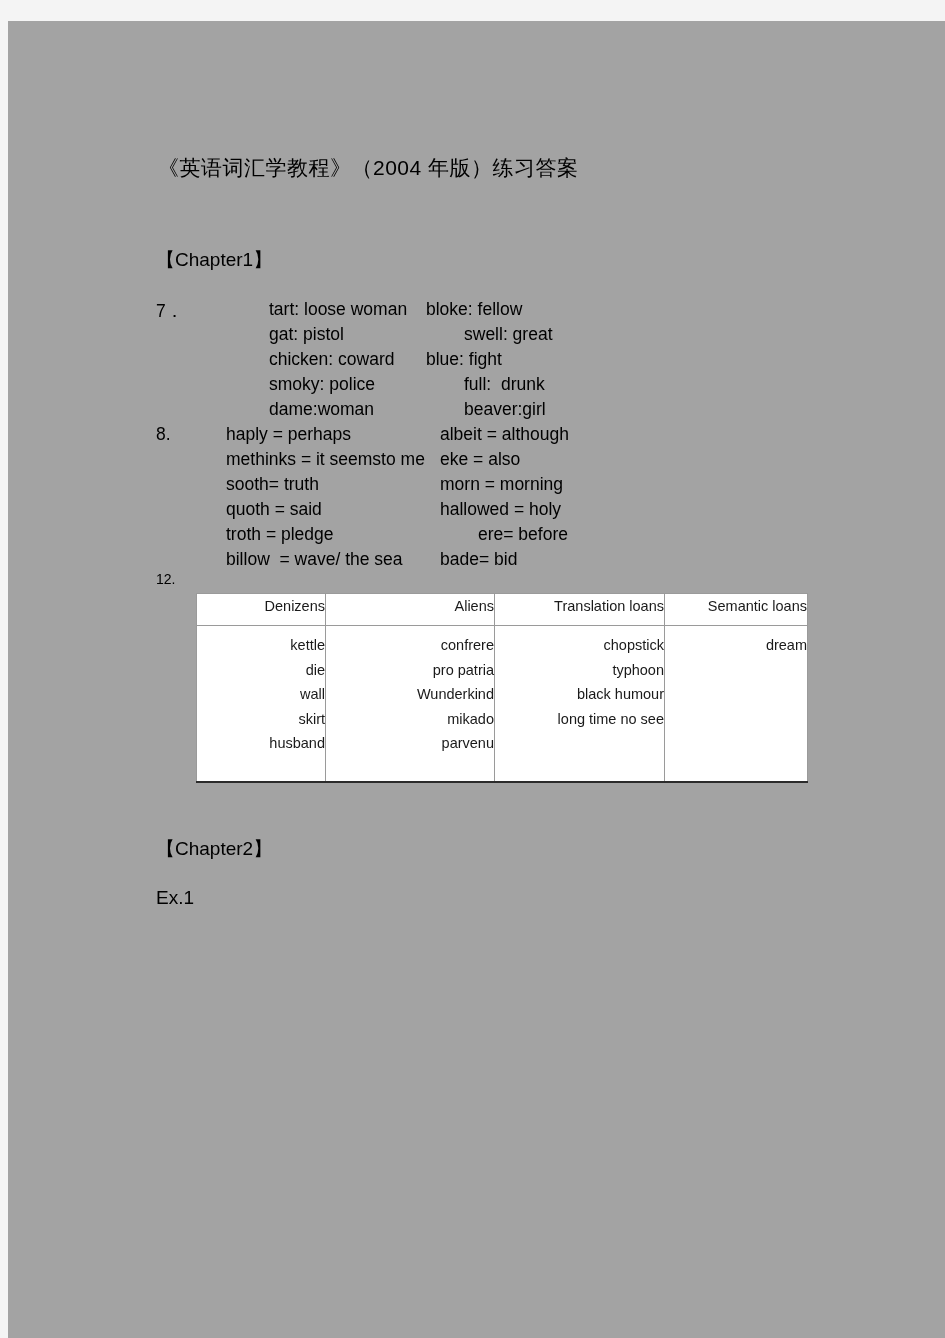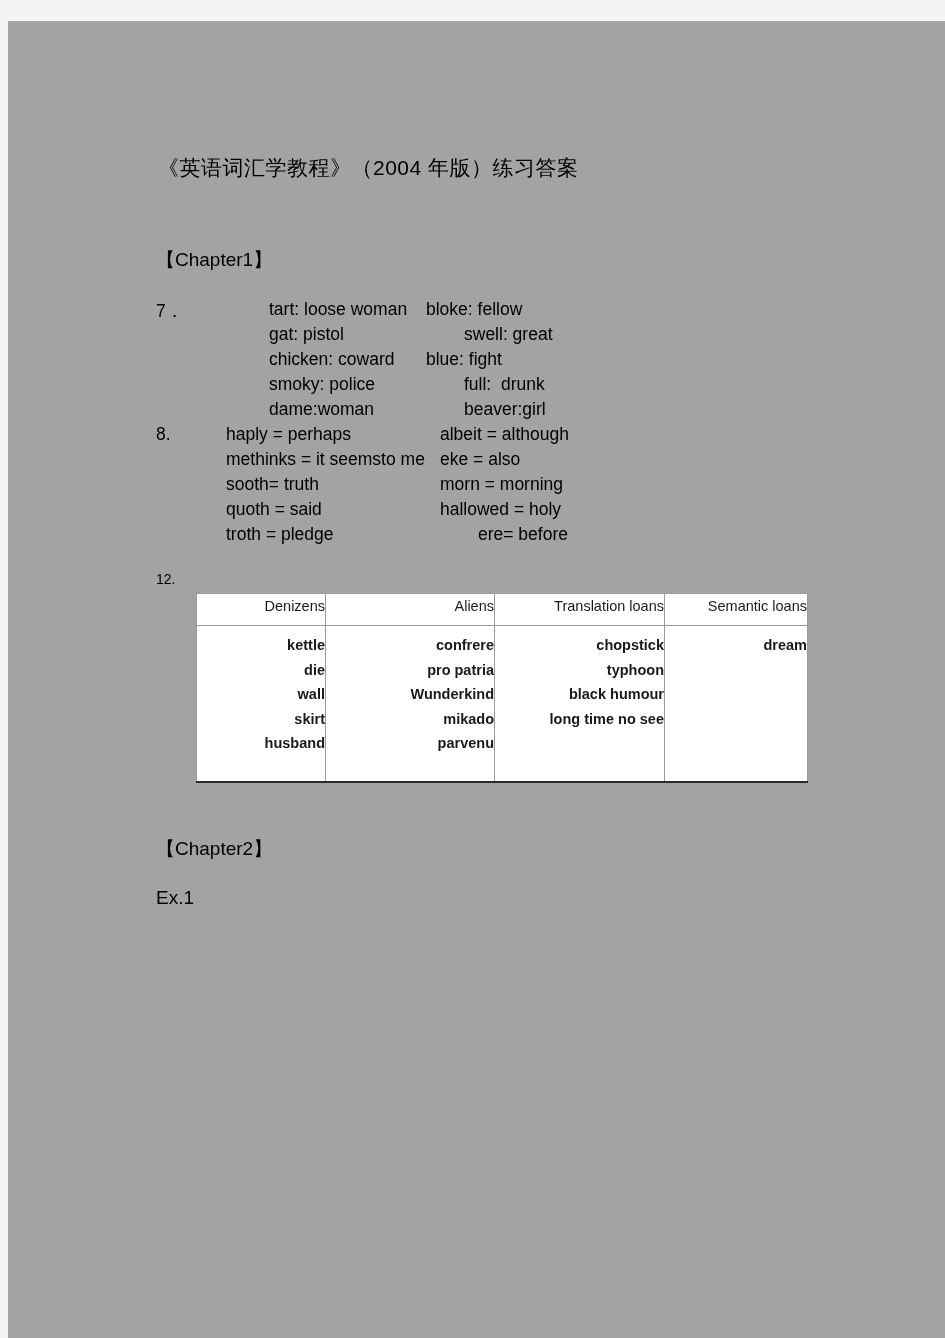--- a/index.html
+++ b/index.html
@@ -134,21 +134,20 @@
     padding: 4px 0 0 9px;
   }
   table.loans tbody td {
     padding: 7px 0 0 9px;
     height: 148px;
   }
   table.loans tbody td .cell-item {
     display: block;
     line-height: 24.6px;
     white-space: pre;
-    font-weight: bold;
   }
   
   table.loans { border-bottom: 2px solid #2b2b2b; }
   col.c1 { width: 129px; }
   col.c2 { width: 169px; }
   col.c3 { width: 170px; }
   col.c4 { width: 143px; }
 </style>
 </head>
 <body>
@@ -201,20 +200,24 @@
             <span class="col-left">sooth= truth</span>
             <span class="col-right">morn = morning</span>
           </div>
           <div class="ex-row">
             <span class="col-left">quoth = said</span>
             <span class="col-right">hallowed = holy</span>
           </div>
           <div class="ex-row">
             <span class="col-left">troth = pledge</span>
             <span class="col-right indent">ere= before</span>
+          </div>
+          <div class="ex-row">
+            <span class="col-left">billow  = wave/ the sea</span>
+            <span class="col-right">bade= bid</span>
           </div>
         </div>
     </div>
 
     <div id="table-wrap">
       <span id="table-num">12.</span>
       <table class="loans">
         <colgroup>
           <col class="c1">
             <col class="c2">

